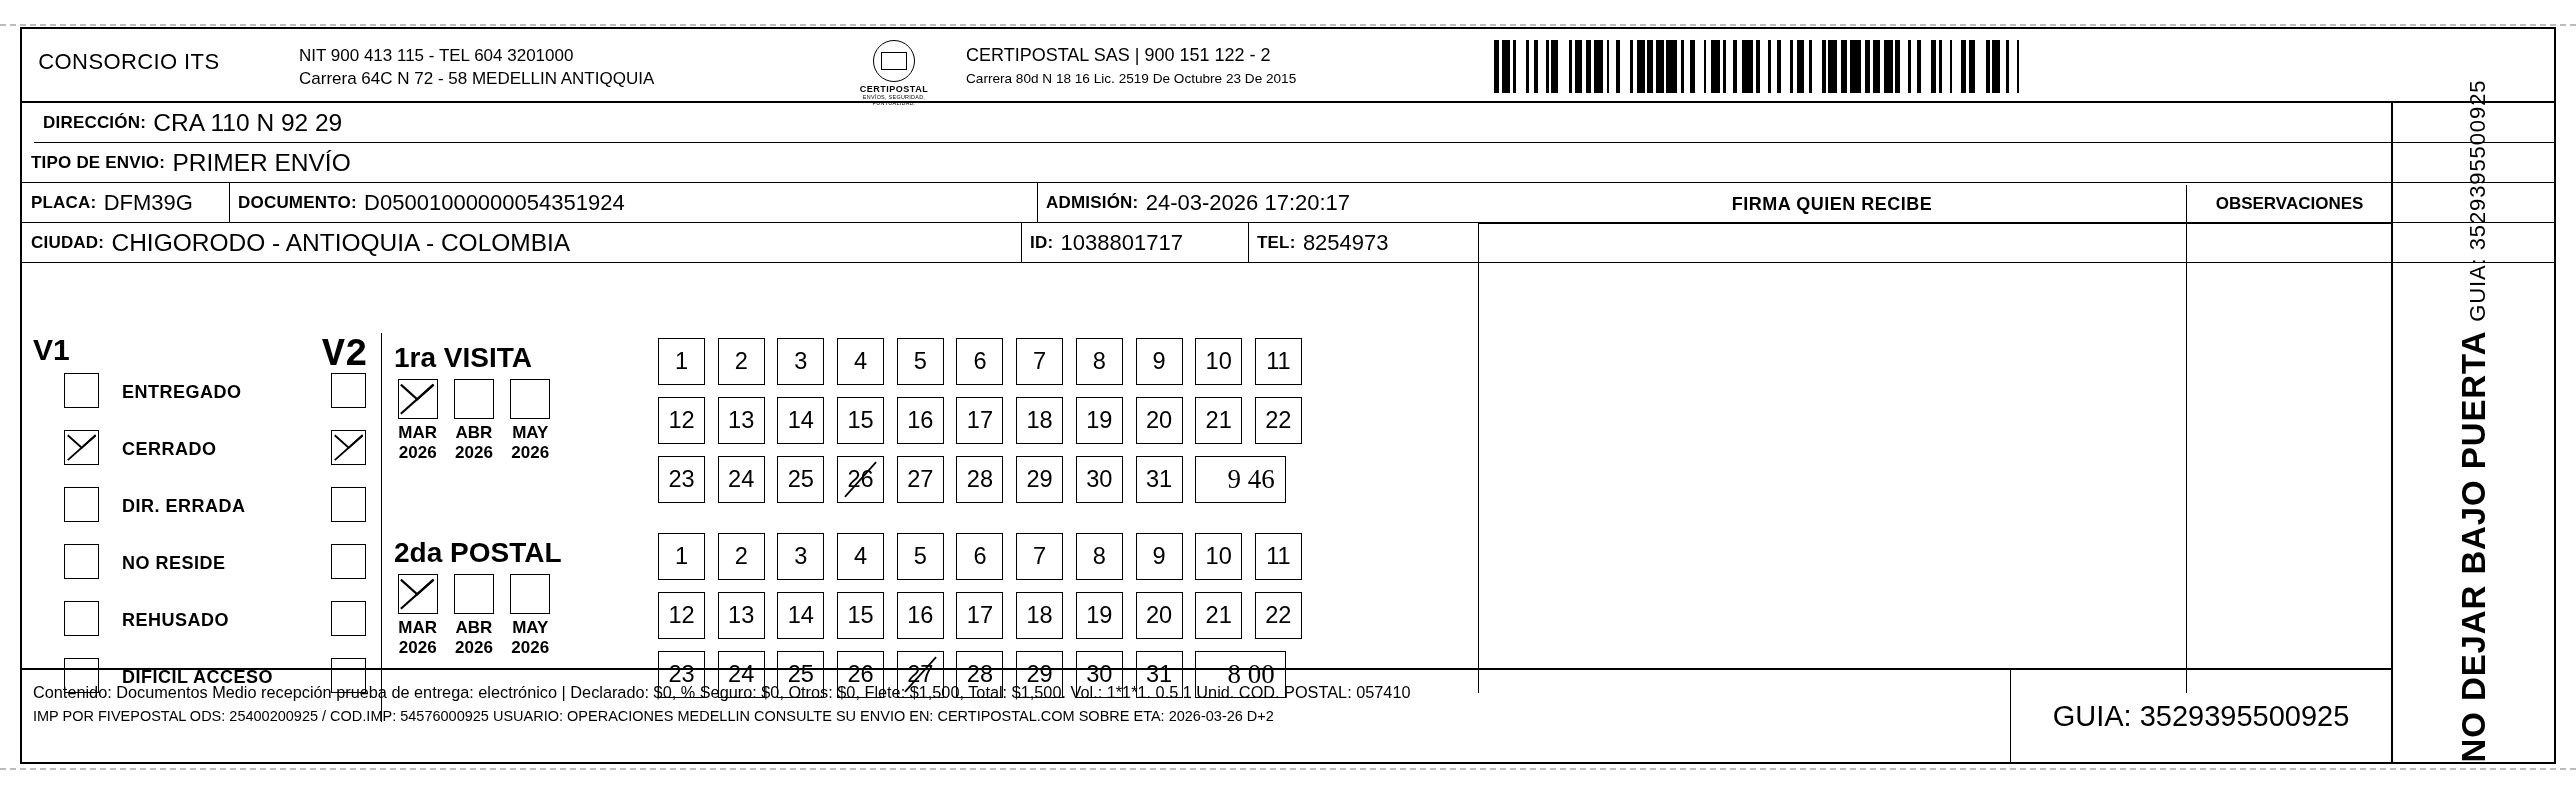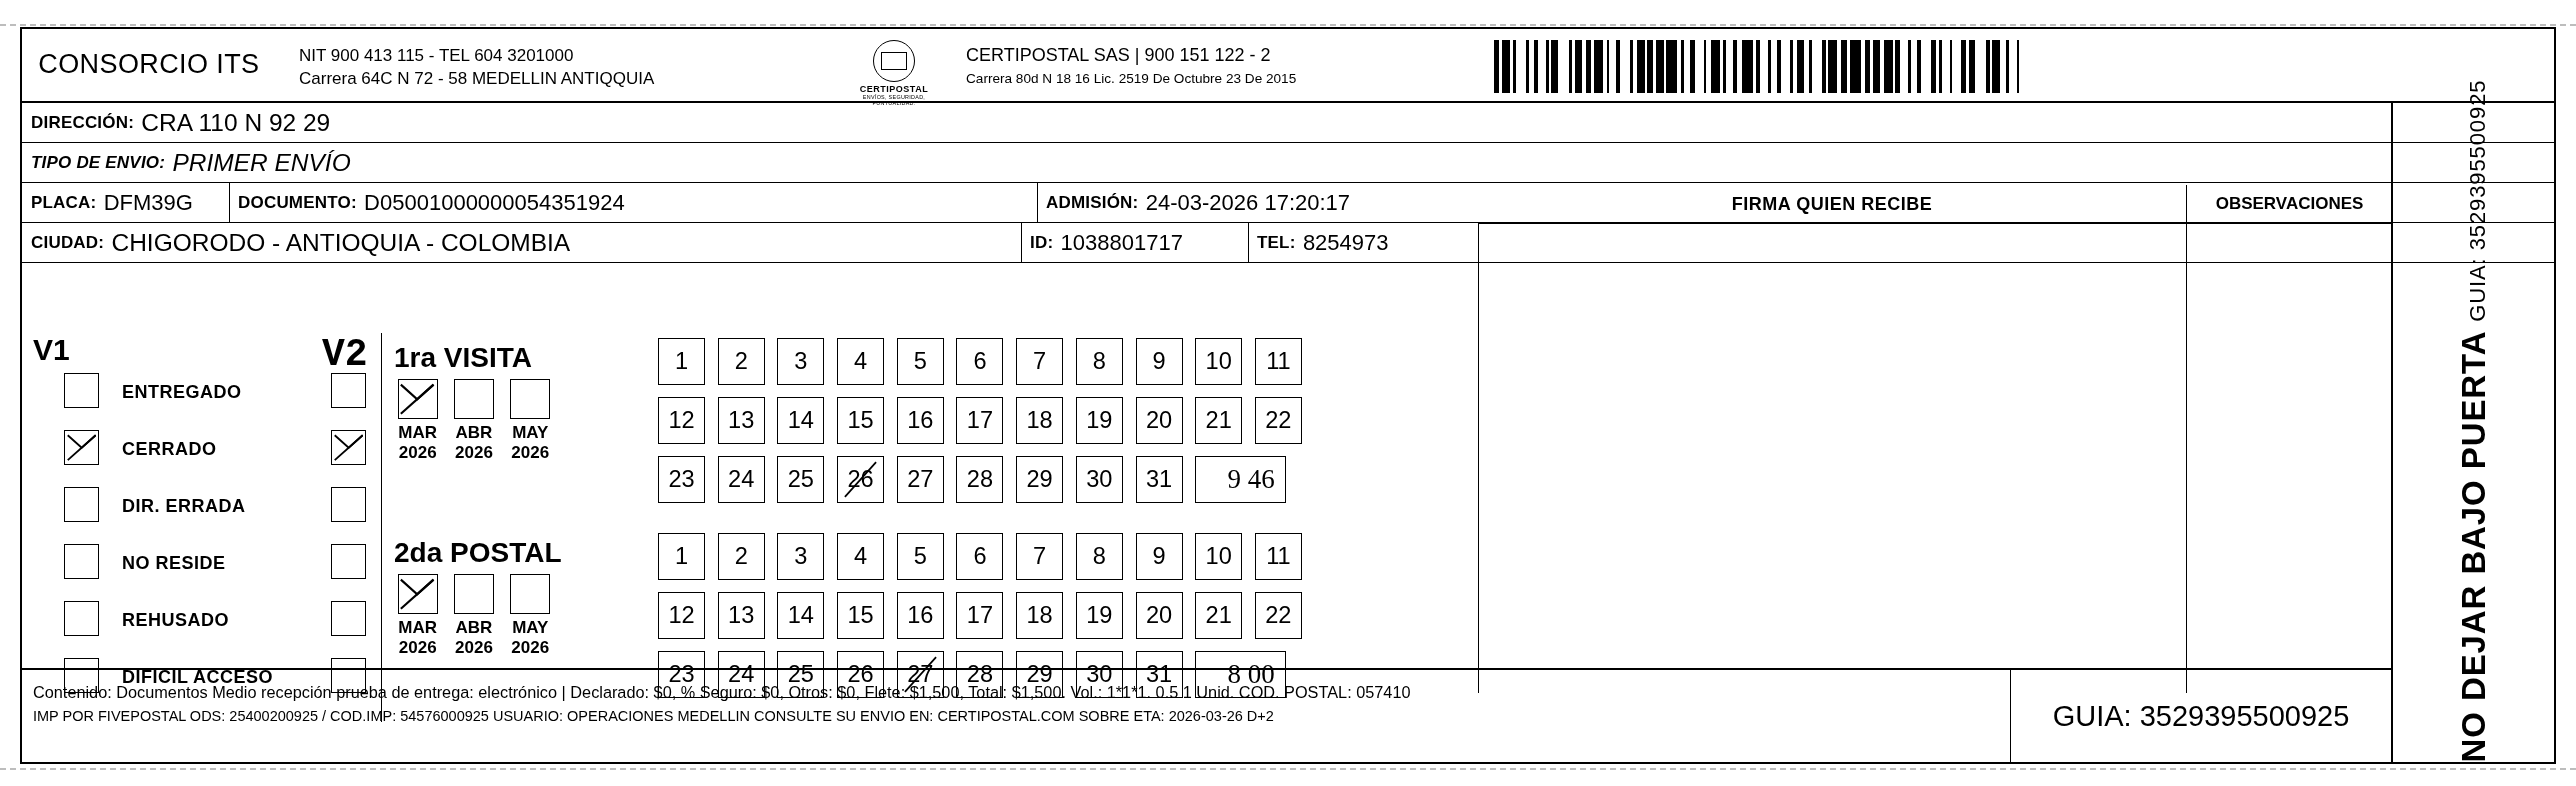--- a/index.html
+++ b/index.html
@@ -5,38 +5,38 @@
   html,body{margin:0;padding:0;background:#fff;}
   body{width:2576px;height:786px;font-family:"Liberation Sans",sans-serif;color:#000;}
   .sheet{position:relative;width:2576px;height:786px;background:#fff;}
   .dashed-top{position:absolute;left:0;top:0;width:2576px;height:23.6px;border-bottom:2.7px dashed #bdbdbd;}
   .dashed-bottom{position:absolute;left:0;bottom:0;width:2576px;height:16.3px;border-top:2.7px dashed #bdbdbd;}
 
   .label{position:absolute;left:20px;top:27px;width:2536px;height:737px;border:2.7px solid #000;box-sizing:border-box;}
 
   
   .header{position:relative;height:74px;border-bottom:2.7px solid #000;box-sizing:border-box;}
-  .consorcio{position:absolute;left:16.3px;top:20px;font-size:27px;letter-spacing:0.4px;}
+  .consorcio{position:absolute;left:16.3px;top:20px;font-size:22px;letter-spacing:0.4px;}
   .nitblock{position:absolute;left:277px;top:14.5px;font-size:17px;line-height:23px;}
   .logo{position:absolute;left:822px;top:11px;width:100px;text-align:center;}
   .logo .mark{width:40px;height:40px;border:1.8px solid #000;border-radius:50%;margin:0 auto;position:relative;}
   .logo .mark:after{content:"";position:absolute;left:7.3px;top:11px;width:23.6px;height:16.3px;border:1.8px solid #000;}
   .logo .l1{font-size:9px;font-weight:bold;letter-spacing:0.5px;margin-top:1.8px;}
   .logo .l2{font-size:5.4px;letter-spacing:0.3px;}
   .certi{position:absolute;left:944px;top:14.5px;font-size:17px;line-height:23px;}
   .certi .big{font-size:18px;}
   .certi .small{font-size:13.6px;}
   .barcode{position:absolute;right:16.3px;top:11px;height:53px;width:1044px;}
   .barcode .bars{display:flex;height:53px;align-items:stretch;}
   .barcode .bars i{display:block;background:#000;}
 
   
   .row{position:relative;border-bottom:1.8px solid #000;box-sizing:border-box;}
   .r-name{height:42px;}
-  .r-dir{height:40px;}
+  .r-dir{height:40px;margin-left:12px;}
   .r-tipo{height:40px;}
   .r-placa{height:40px;}
   .r-ciudad{height:40px;}
   .cap{font-size:17px;font-weight:bold;letter-spacing:0.2px;}
   .val{font-size:24.5px;}
   .cell{position:absolute;display:flex;align-items:center;gap:7.3px;top:0;height:100%;padding-left:9px;box-sizing:border-box;}
   .vdiv{position:absolute;top:0;height:100%;border-left:1.8px solid #000;}
   .firma-title{position:absolute;left:1456px;top:156px;width:708px;height:38px;display:flex;align-items:center;justify-content:center;font-size:18px;font-weight:bold;letter-spacing:0.5px;}
   .obs-title{position:absolute;left:2164px;top:156px;width:207px;height:38px;display:flex;align-items:center;justify-content:center;font-size:17px;font-weight:bold;}
   .obs-div{position:absolute;left:2164px;top:156px;height:508px;border-left:1.8px solid #000;}
@@ -215,21 +215,21 @@
 
 
     <div class="row r-dir">
       <div class="cell" style="left:0;">
         <span class="cap">DIRECCIÓN:</span>
         <span class="val">CRA 110 N 92 29</span>
       </div>
     </div>
 
     <div class="row r-tipo">
-      <div class="cell" style="left:0;font-style:italic;">
+      <div class="cell" style="left:0;">
         <span class="cap">TIPO DE ENVIO:</span>
         <span class="val">PRIMER ENVÍO</span>
       </div>
     </div>
 
     <div class="row r-placa">
       <div class="cell" style="left:0;">
         <span class="cap">PLACA:</span>
         <span class="val" style="font-size:22px;">DFM39G</span>
       </div>

